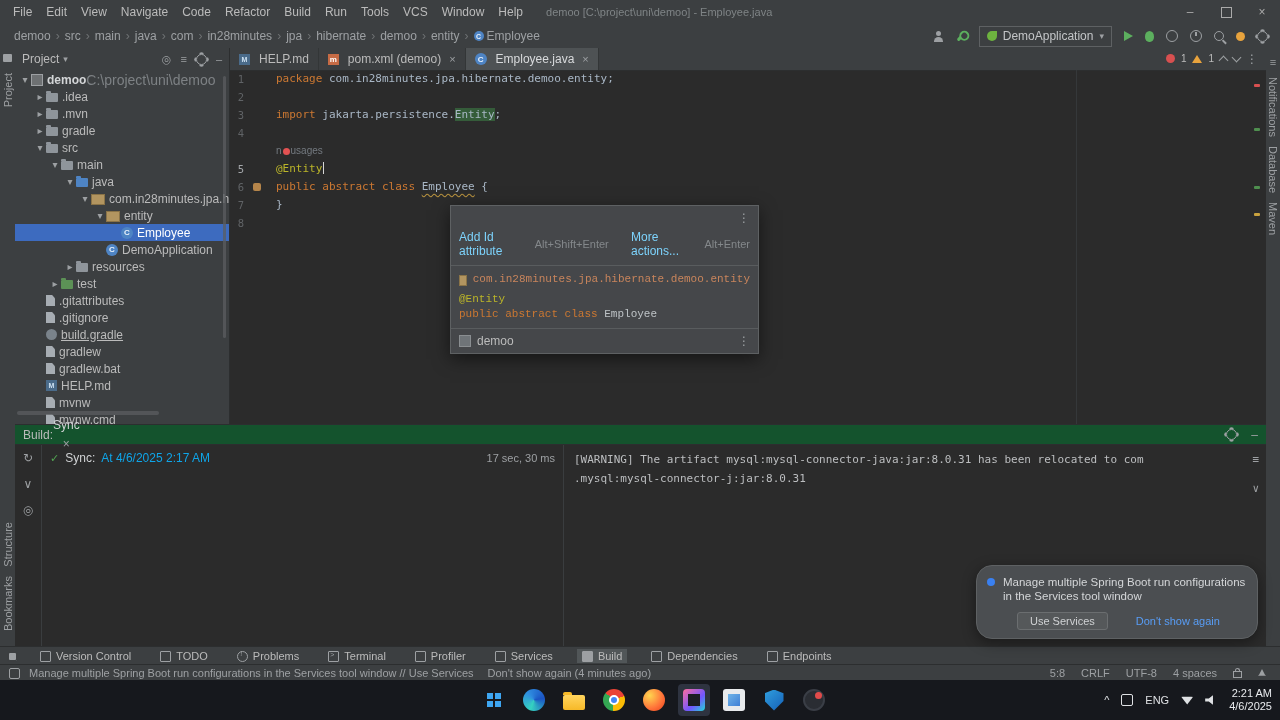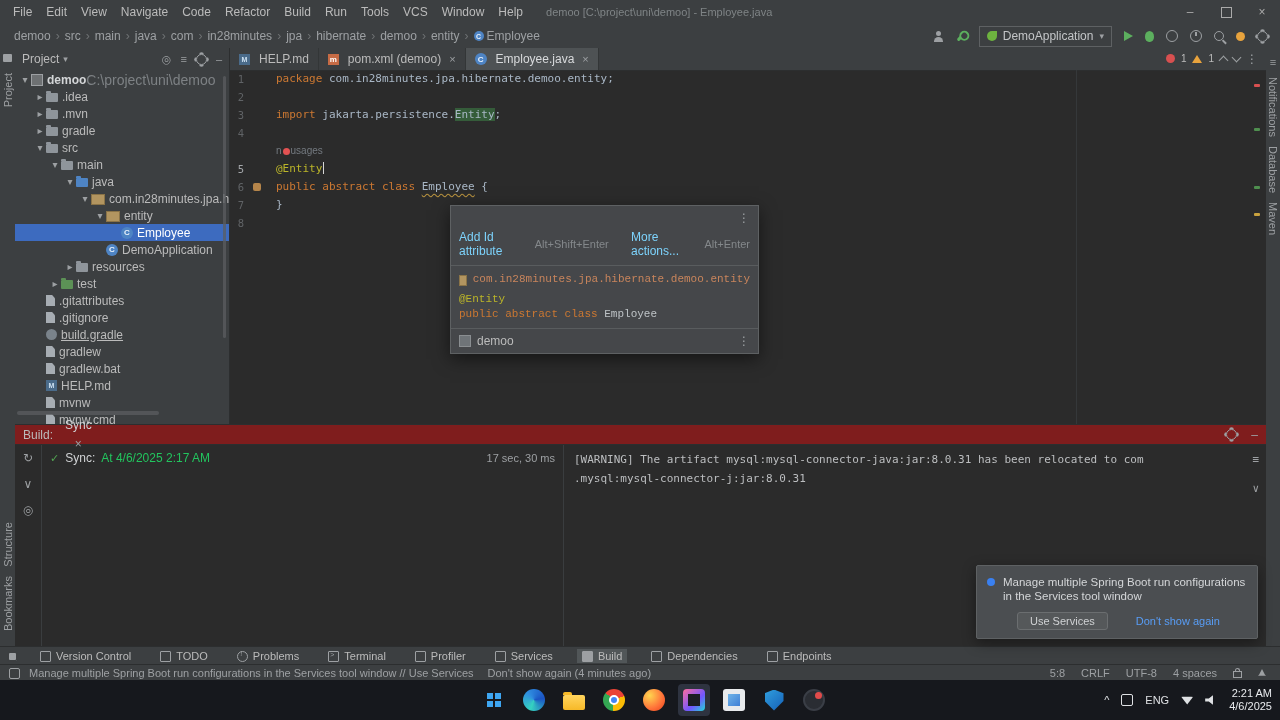--- a/index.html
+++ b/index.html
@@ -121,32 +121,32 @@
   .pp-doc{border-top:1px solid #595c5e;padding:6px 8px;font-family:Liberation Mono, monospace;font-size:11px;line-height:15px;}
   .pp-pkg{display:flex;align-items:center;gap:6px;color:#c9855c;margin-bottom:5px;}
   .pp-ann{color:#bbb529;}
   .pp-kw{color:#cc7832;}
   .pp-cn{color:#bec3c6;}
   .pp-mod{border-top:1px solid #595c5e;display:flex;align-items:center;gap:6px;padding:5px 8px;color:#bbb;}
   .i-mod{width:10px;height:10px;background:#6f7478;border:1px solid #8a8e91;}
 
   
   .build-panel{position:absolute;left:15px;top:424px;width:1251px;height:222px;background:#2b2b2b;border-top:1px solid #2c2e2f;}
-  .bp-header{height:19px;background:#7f1d1d;display:flex;align-items:center;padding:0 8px;gap:12px;border-bottom:1px solid #2c2e2f;}
+  .bp-header{height:19px;background:#14532d;display:flex;align-items:center;padding:0 8px;border-bottom:1px solid #2c2e2f;}
   .bp-tab{display:flex;gap:5px;align-items:center;color:#d0d2d4;flex-direction:column;}
   .bp-x{color:#9da0a3;}
   .bp-hicons{margin-left:auto;display:flex;gap:14px;align-items:center;color:#9da0a3;}
   .bp-body{position:absolute;top:20px;left:0;right:0;bottom:0;display:flex;}
   .bp-left{width:548px;border-right:1px solid #3a3d3f;display:flex;}
   .bp-tools{width:26px;border-right:1px solid #3a3d3f;display:flex;flex-direction:column;align-items:center;padding-top:6px;gap:12px;color:#9da0a3;font-size:12px;}
   .bp-tree{flex:1;padding-top:4px;}
   .bp-row{height:18px;display:flex;align-items:center;padding:0 8px;gap:6px;}
   .ok{color:#53a653;font-size:11px;}
   .sync-lbl{color:#d0d2d4;}
-  .sync-time{color:#22c55e;}
+  .sync-time{color:#0ea5e9;}
   .dur{margin-left:auto;color:#9da0a3;font-size:11px;}
   .bp-right{flex:1;position:relative;padding:5px 10px;font-family:"DejaVu Sans Mono",monospace;font-size:11px;line-height:19px;color:#bcbec0;}
   .bp-right-icons{position:absolute;right:7px;top:5px;display:flex;flex-direction:column;gap:10px;color:#9da0a3;font-size:11px;}
 
   
   .toolwin-bar{position:absolute;left:0;top:646px;width:100%;height:18px;background:#3c3f41;border-top:1px solid #2c2e2f;display:flex;align-items:center;font-size:11px;color:#bbb;}
   .tw-switch{width:7px;height:7px;margin-left:9px;background:#9da0a3;box-shadow:0 0 0 1.5px #3c3f41,3px 3px 0 -2px #9da0a3;border-radius:1px;}
   .tw-item{display:flex;align-items:center;gap:5px;margin-left:19px;padding:1px 5px;}
   .tw-item.active{background:#515658;}
   .tw-ic{width:9px;height:9px;border:1px solid #9da0a3;border-radius:1px;position:relative;flex:none;}
@@ -184,21 +184,21 @@
   .i-shield{width:19px;height:21px;background:linear-gradient(135deg,#2f9ddd,#1560b8);clip-path:polygon(50% 0,100% 18%,100% 55%,50% 100%,0 55%,0 18%);}
   .i-darkapp{width:22px;height:22px;border-radius:50%;background:#2a2d33;border:2px solid #3a3e46;position:relative;box-sizing:border-box;}
   .i-darkapp::after{content:"";position:absolute;right:1px;top:1px;width:7px;height:7px;border-radius:50%;background:#e14b4b;}
   .tb-tray{position:absolute;right:8px;top:0;height:40px;display:flex;align-items:center;gap:12px;color:#dfe1e4;font-size:11px;}
   .i-tray-sq{width:10px;height:10px;border:1px solid #dfe1e4;border-radius:2px;}
   .i-wifi{width:12px;height:9px;background:#dfe1e4;clip-path:polygon(50% 100%,0 15%,100% 15%);border-radius:2px;}
   .i-vol{width:12px;height:10px;background:#dfe1e4;clip-path:polygon(0 35%,30% 35%,65% 2%,65% 98%,30% 65%,0 65%);}
   .tb-time{text-align:right;line-height:13px;color:#e8eaed;font-size:11px;}
 
   
-  .balloon{position:absolute;left:976px;top:565px;width:282px;height:74px;background:#4b4e51;border:1px solid #5e6163;border-radius:2px;z-index:6;padding:9px 10px;box-sizing:border-box;box-shadow:0 4px 14px rgba(0,0,0,.4);}
+  .balloon{position:absolute;left:976px;top:565px;width:282px;height:74px;background:#4b4e51;border:1px solid #5e6163;border-radius:16px;z-index:6;padding:9px 10px;box-sizing:border-box;box-shadow:0 4px 14px rgba(0,0,0,.4);}
   .bl-row{display:flex;gap:8px;}
   .bl-dot{width:8px;height:8px;border-radius:50%;background:#3a80f0;margin-top:3px;flex:none;}
   .bl-text{color:#d4d6d8;font-size:11.5px;line-height:14px;}
   .bl-actions{display:flex;align-items:center;gap:28px;margin:9px 0 0 30px;}
   .bl-btn{border:1px solid #6b6e70;border-radius:3px;padding:2px 12px;color:#d0d2d4;background:#55585a;font-size:11px;}
   .bl-link{color:#589df6;font-size:11px;}
 </style>
 </head>
 <body>
 

